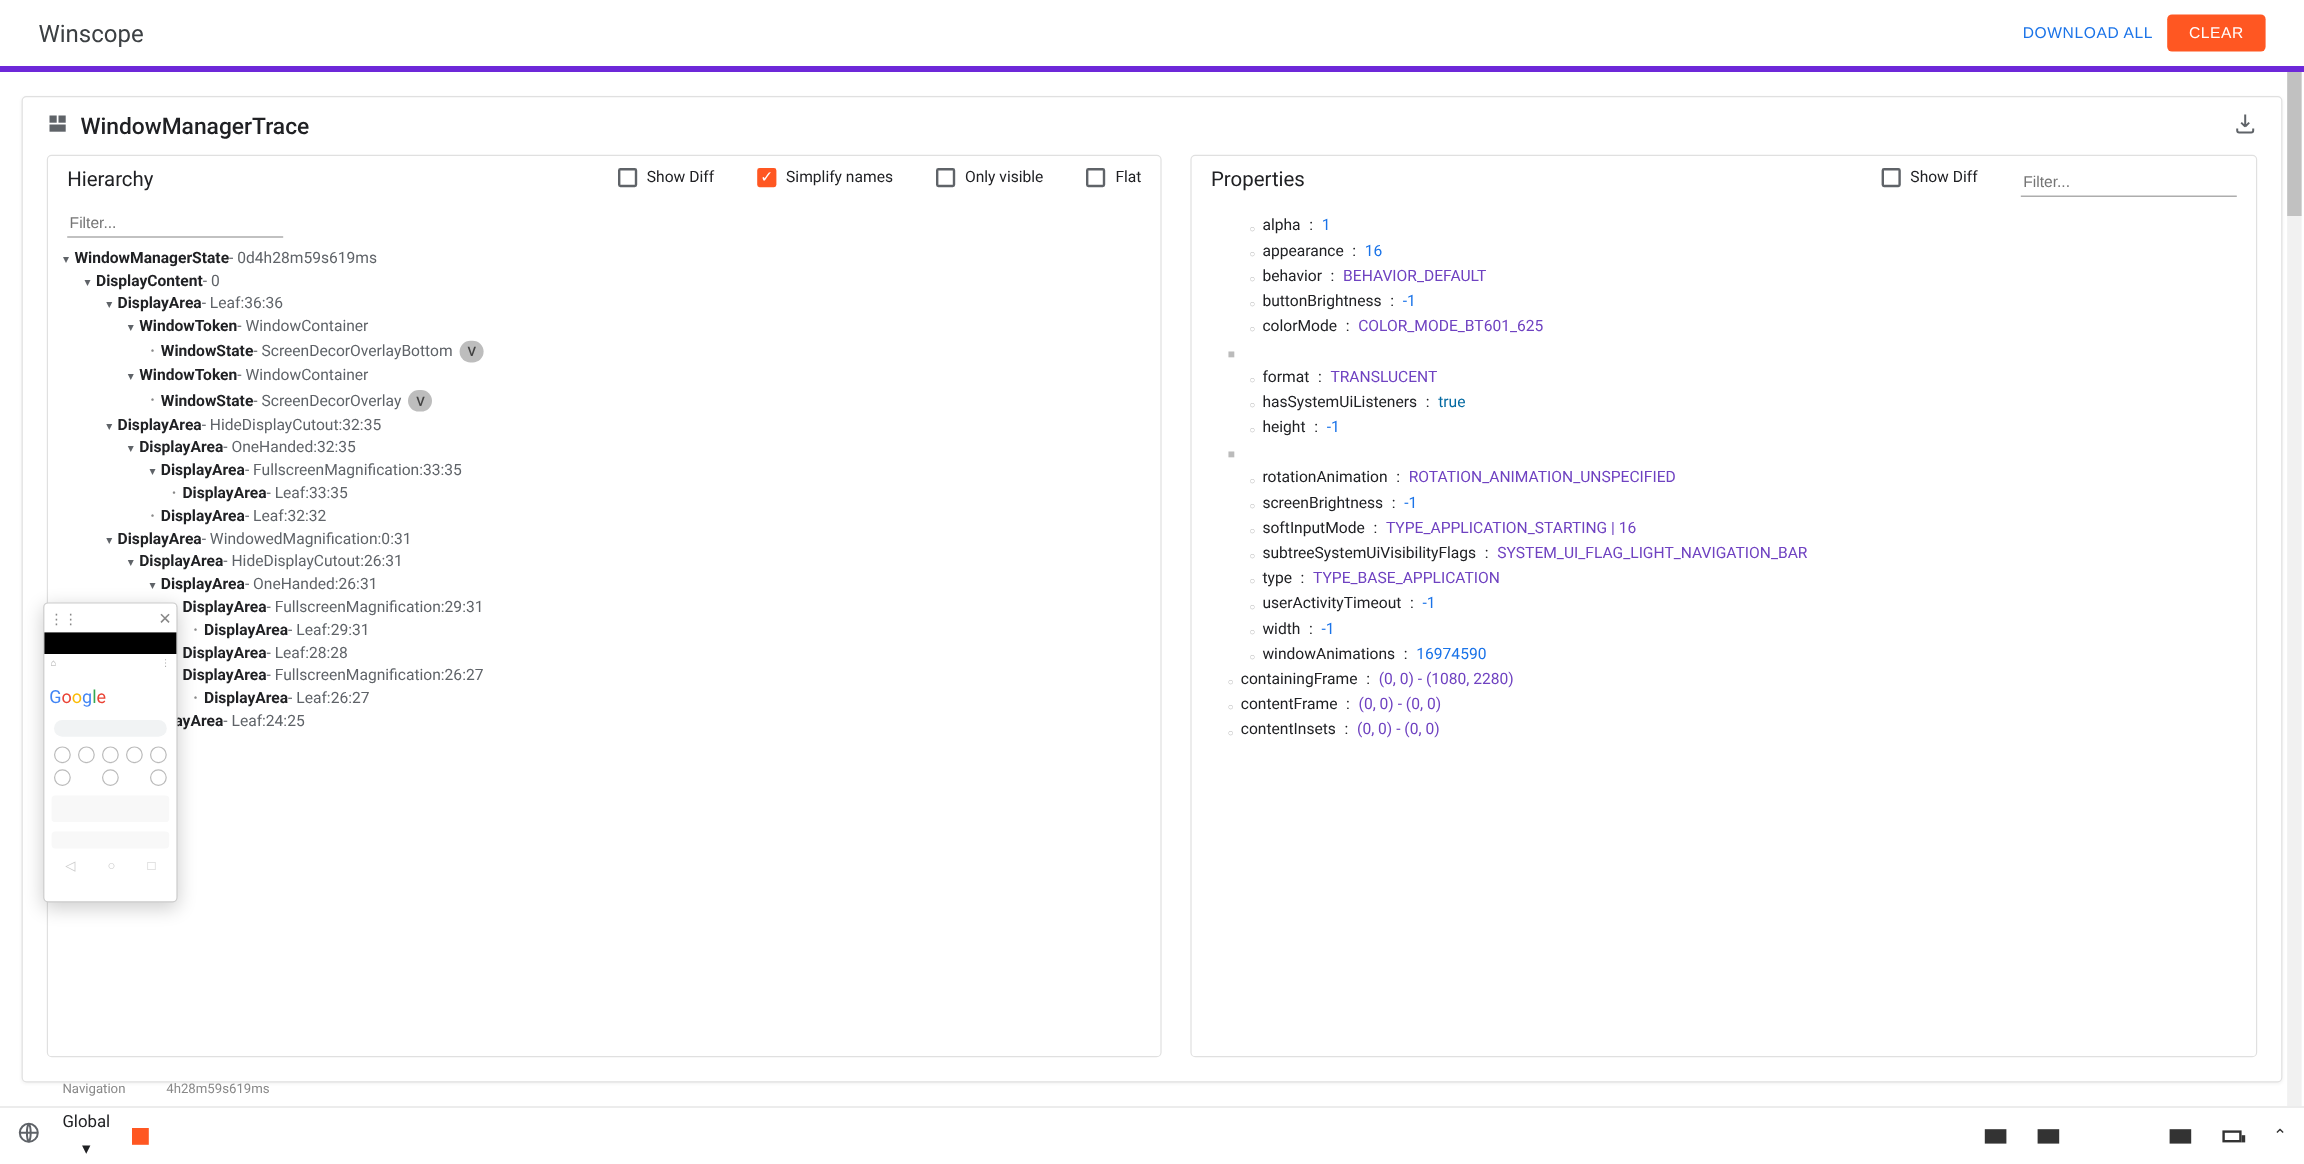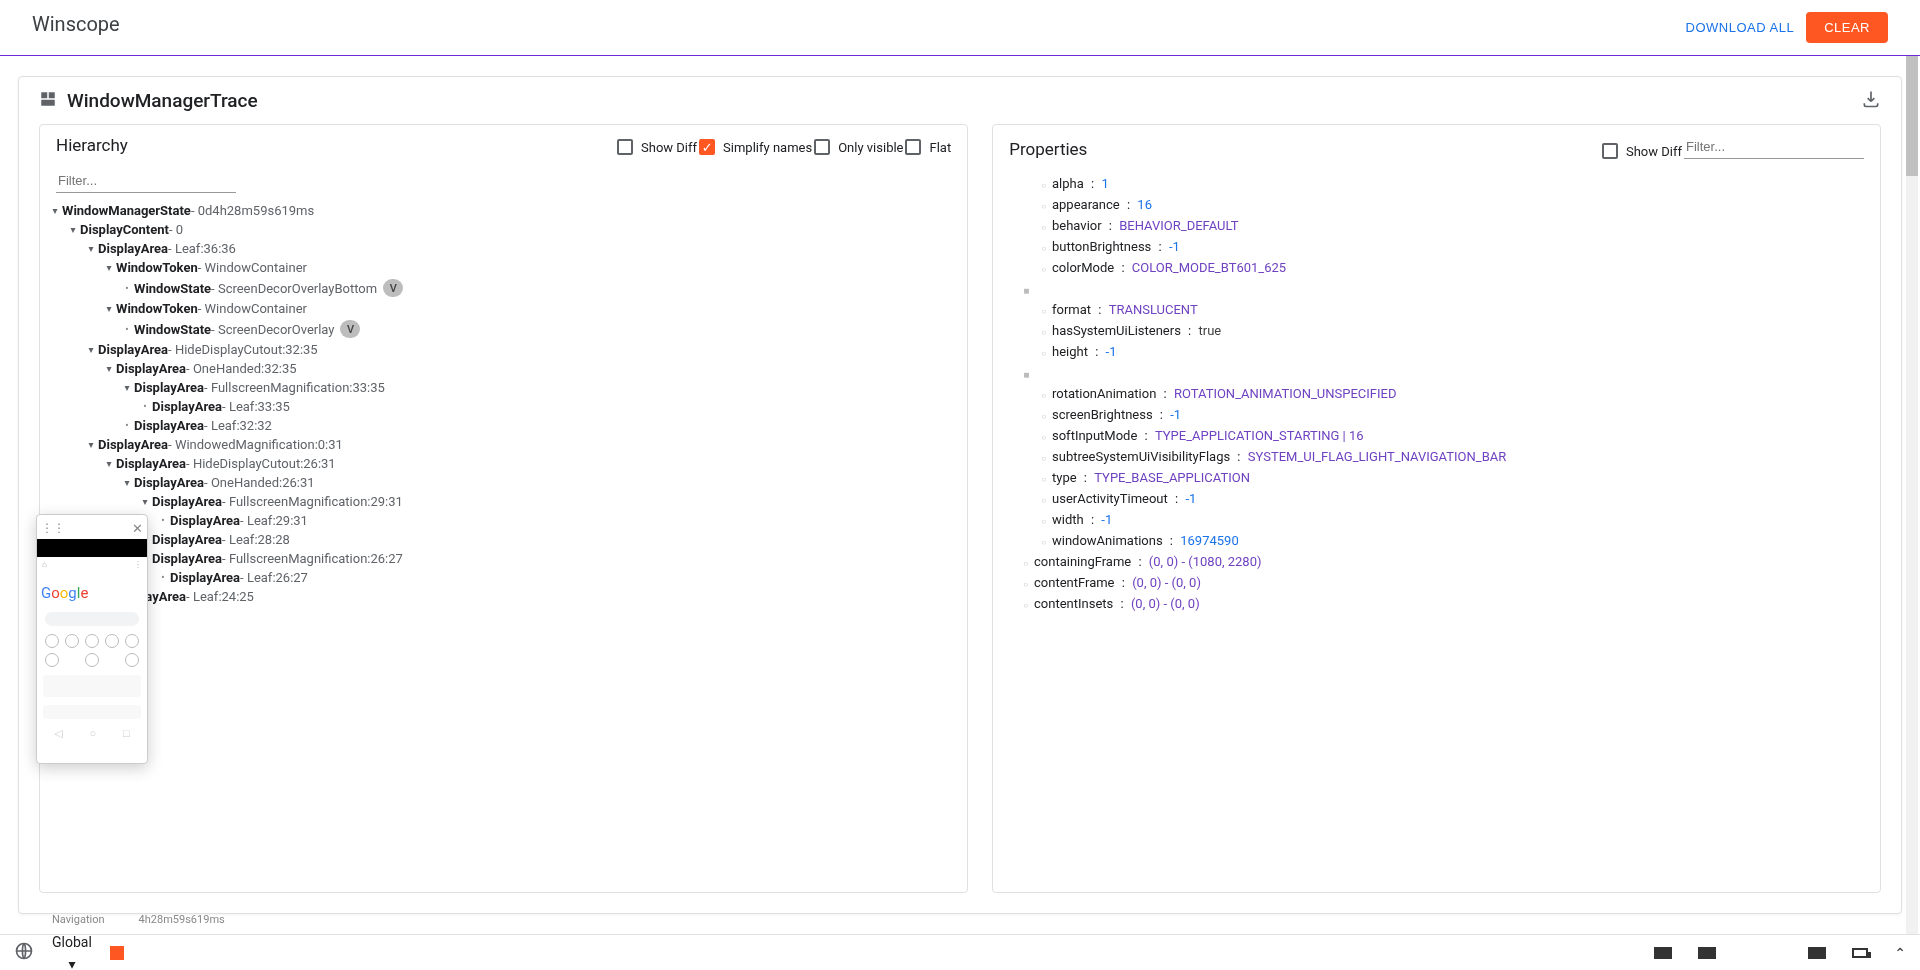--- a/index.html
+++ b/index.html
@@ -1,20 +1,20 @@
 <!DOCTYPE html>
 <html><head>
 <meta charset="utf-8">
 <style>
 * { box-sizing: border-box; margin: 0; padding: 0; }
 body { font-family: Roboto, "Helvetica Neue", Arial, sans-serif; font-size: 14px; color: #202124; background: #fff; overflow: hidden; }
 .app { display: flex; flex-direction: column; height: 970px; width: 1920px; }
 
 
-.header { display: flex; align-items: flex-start; justify-content: space-between; padding: 12px 32px; border-bottom: 1px solid #6d28d9; }
+.header { display: flex; align-items: center; justify-content: space-between; padding: 12px 32px; border-bottom: 5px solid #6d28d9; }
 .header-title { font-size: 20px; font-weight: 400; color: #3c4043; }
 .header-actions { display: flex; gap: 12px; align-items: center; }
 .btn-link { color: #1a73e8; font-weight: 500; font-size: 13px; letter-spacing: 0.5px; background: none; border: none; cursor: pointer; }
 .btn-accent { background: #ff5722; color: #fff; font-weight: 500; font-size: 13px; letter-spacing: 0.5px; border: none; padding: 8px 18px; border-radius: 4px; cursor: pointer; }
 
 
 .content { flex: 1; padding: 20px 18px; overflow: hidden; position: relative; }
 .card { background: #fff; border: 1px solid #e0e0e0; border-radius: 4px; box-shadow: 0 1px 3px rgba(0,0,0,0.05); height: 100%; display: flex; flex-direction: column; }
 .card-header { display: flex; align-items: center; justify-content: space-between; padding: 12px 20px; }
 .card-title-wrap { display: flex; align-items: center; gap: 10px; }
@@ -38,21 +38,21 @@
 .mini-search { height: 14px; background: #f1f3f4; border-radius: 7px; margin: 4px 4px 8px 4px; }
 .mini-icons { display: flex; flex-wrap: wrap; gap: 5px; padding: 0 4px; justify-content:space-between;}
 .mini-icon { width: 14px; height: 14px; border: 1px solid #bbb; border-radius: 50%; }
 .mini-feed { height: 22px; background: #f8f8f8; margin: 8px 2px 0 2px; border-radius: 3px; }
 .mini-footer { display: flex; justify-content: space-around; margin-top: auto; padding-top: 8px; color: #ccc; }
 .mini-footer span { font-size: 11px; }
 .g-b { color:#4285f4; } .g-r { color:#ea4335; } .g-y { color:#fbbc05; } .g-g { color:#34a853; }
 
 
 .hierarchy-panel { flex: 1.15; border: 1px solid #e0e0e0; border-radius: 4px; display: flex; flex-direction: column; min-height: 0; position:relative;}
-.panel-header { display: flex; align-items: flex-end; padding: 10px 16px; gap: 2px; }
+.panel-header { display: flex; align-items: flex-start; padding: 10px 16px; gap: 36px; }
 .panel-title { font-size: 17px; font-weight: 400; flex: 1; }
 .chk-wrap { display: flex; align-items: center; gap: 8px; font-size: 13px; cursor: pointer; }
 .chk { width: 16px; height: 16px; border: 2px solid #5f6368; border-radius: 2px; display: inline-flex; align-items: center; justify-content: center; }
 .chk.checked { background: #ff5722; border-color: #ff5722; color: #fff; }
 .filter-input { border: none; border-bottom: 1px solid #999; font-size: 13px; padding: 4px 2px; margin: 4px 16px 8px 16px; width: 180px; outline: none; color: #555; }
 .filter-input-prop { border: none; border-bottom: 1px solid #999; font-size: 13px; padding: 4px 2px; width: 180px; outline: none; }
 .tree { overflow-y: auto; flex: 1; padding: 0 10px 10px 4px; font-size: 13px; }
 .tree::-webkit-scrollbar { width: 10px; }
 .tree::-webkit-scrollbar-thumb { background: #ccc; border-radius: 5px; }
 .node { display: flex; align-items: center; padding: 2px 0; white-space: nowrap; }
@@ -68,26 +68,26 @@
 
 .props-panel { flex: 1.1; border: 1px solid #e0e0e0; border-radius: 4px; display: flex; flex-direction: column; min-height: 0; }
 .props-body { overflow-y: auto; flex: 1; padding: 4px 16px 10px 30px; font-size: 13px; }
 .prop-row { display: flex; padding: 3px 0; }
 .prop-bullet-s { color: #bbb; margin-right: 6px; font-size: 10px; padding-top: 4px;}
 .prop-bullet-o { color: #bbb; margin-right: 6px; font-size: 8px; padding-top: 5px;}
 .prop-key { color: #202124; }
 .prop-sep { color: #202124; padding: 0 4px;}
 .prop-val-purple { color: #6f42c1; word-break: break-all;}
 .prop-val-blue { color: #1a73e8; }
-.prop-val-green { color: #404040; }
+.prop-val-green { color: #0369a1; }
 .prop-indent-1 { padding-left: 18px; }
 .prop-indent-0 { padding-left: 0px; }
 
 
-.footer { height: 36px; border-top: 1px solid #e0e0e0; display: flex; align-items: center; padding: 0 14px; gap: 18px; position: relative; background: #fff;}
+.footer { height: 48px; border-top: 1px solid #e0e0e0; display: flex; align-items: center; padding: 0 14px; gap: 18px; position: relative; background: #fff;}
 .footer-labels { position: absolute; top: -22px; left: 52px; display: flex; gap: 34px; font-size: 11px; color: #888; }
 .footer-globe { font-size: 18px; color: #5f6368; cursor: pointer; }
 .footer-select { font-size: 14px; color: #202124; display: flex; align-items: center; gap: 6px; cursor: pointer; flex-direction: column; }
 .footer-square { width: 14px; height: 14px; background: #ff5722; }
 .footer-right { margin-left: auto; display: flex; align-items: center; gap: 26px; color: #333; }
 .footer-icon { width: 18px; height: 12px; display: inline-block; }
 .footer-icon.filled { background: #333; }
 .footer-icon.outlined { border: 2px solid #333; width: 16px; height: 10px; position: relative; }
 .footer-icon.outlined::after { content:''; position:absolute; right:-5px; top:2px; width:3px; height:6px; background:#333;}
 .footer-chevron { font-size: 14px; cursor: pointer; }

